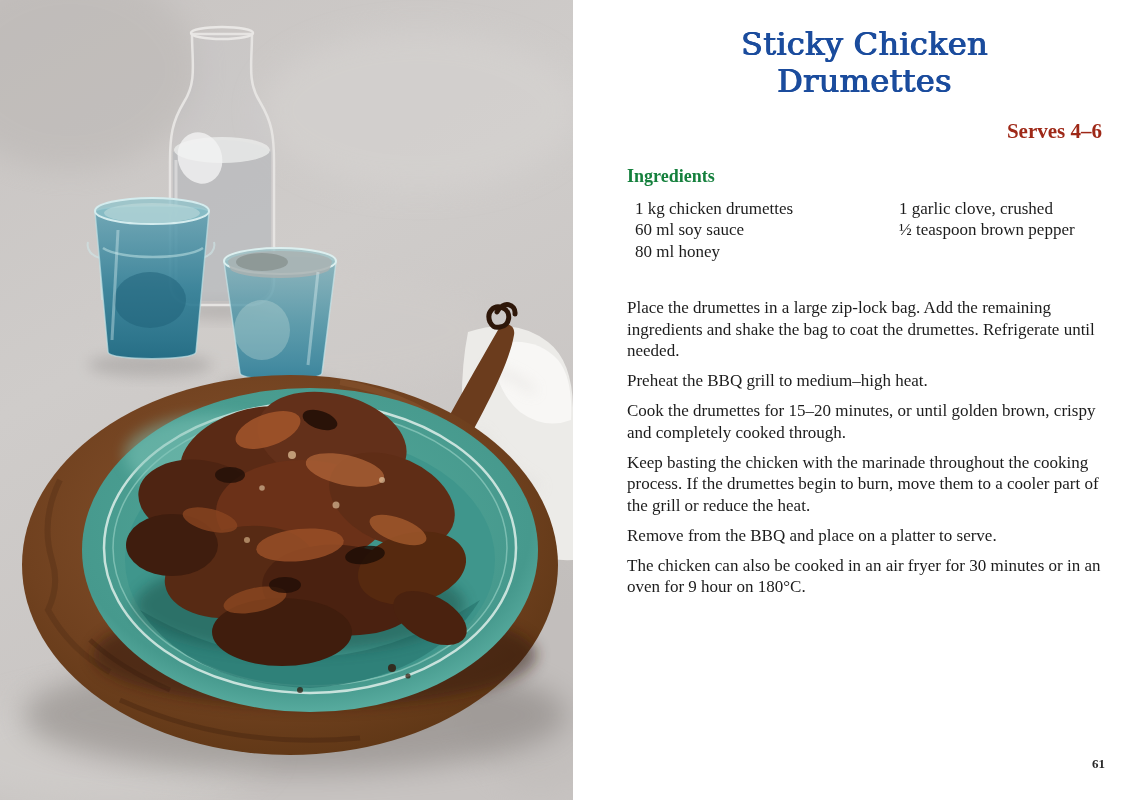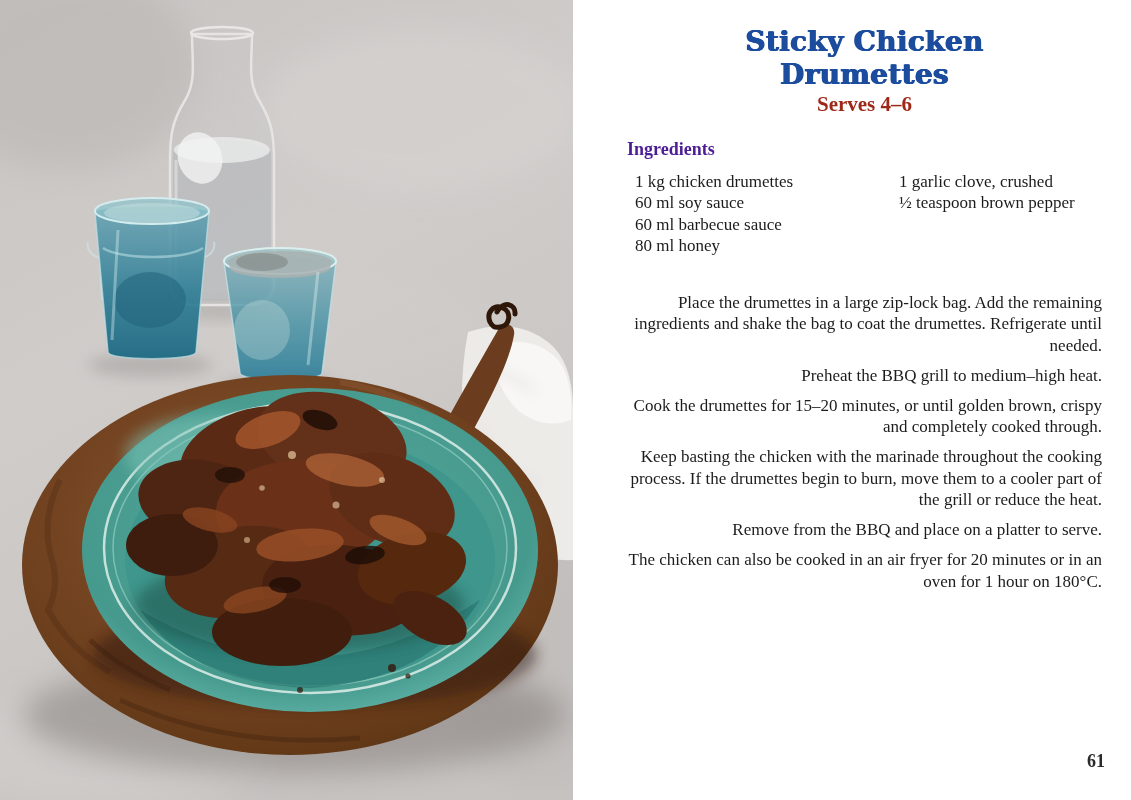--- a/index.html
+++ b/index.html
@@ -9,43 +9,43 @@
     display:flex;
   }
   .photo-pane{width:573px;height:800px;flex:none;position:relative;}
   .photo-pane svg{display:block;width:573px;height:800px;}
   .recipe-pane{
     flex:1;position:relative;box-sizing:border-box;
     padding:0 29px 0 54px;background:#ffffff;
   }
   .recipe-title{
     margin:26px 0 0 0;text-align:center;
-    font-family:"DejaVu Serif", serif;font-weight:bold;
-    font-size:28px;line-height:1.17;color:#1b4c9d;
+    font-family:"DejaVu Serif", serif;font-weight:normal;
+    font-size:32px;line-height:1.17;color:#1b4c9d;
     letter-spacing:0.3px;
     text-shadow:0.6px 0 0 #1b4c9d, -0.6px 0 0 #1b4c9d;
   }
   .serves{
-    margin-top:0;text-align:center;font-weight:bold;
+    margin-top:18px;text-align:right;font-weight:bold;
     font-size:21px;color:#9e2817;
   }
   .ingredients-header{
-    margin-top:22px;font-weight:bold;font-size:18px;color:#4c1d95;
+    margin-top:22px;font-weight:bold;font-size:18px;color:#15803d;
   }
   .ingredients-cols{
     display:flex;font-size:17px;line-height:21.5px;margin-top:3px;
   }
   .ing-col-1{flex:0 0 248px;}
   .ing-col-2{flex:1;}
   .ingredients-cols ul{list-style:none;margin:8px;padding:0;}
   .steps{margin-top:27px;font-size:17px;line-height:21.5px;}
-  .steps p{margin:0 0 8.5px 0;text-align:right;}
+  .steps p{margin:0 0 8.5px 0;}
   .page-number{
     position:absolute;right:26px;bottom:28px;
-    font-size:18px;font-weight:bold;color:#2a2a2a;
+    font-size:13px;font-weight:bold;color:#2a2a2a;
     font-family:"Liberation Serif", serif;
     text-align:center;
   }
 </style>
 </head>
 <body>
 
 <figure class="photo-pane" style="margin:0">
   <svg viewBox="0 0 573 800" role="img" aria-label="Glazed sticky chicken drumettes piled on a teal ceramic plate on a round wooden paddle board, with a glass carafe of water and two teal glasses behind, on a light grey plaster surface with a white linen cloth.">
     <defs>
@@ -203,32 +203,31 @@
   </h1>
 
   <div class="serves">Serves 4–6</div>
 
   <div class="ingredients-header">Ingredients</div>
 
   <div class="ingredients-cols">
     <ul class="ing-col-1">
       <li>1 kg chicken drumettes</li>
       <li>60 ml soy sauce</li>
-      <li>60 ml barbecue sauce</li>
       <li>80 ml honey</li>
     </ul>
     <ul class="ing-col-2">
       <li>1 garlic clove, crushed</li>
       <li>½ teaspoon brown pepper</li>
     </ul>
   </div>
 
   <div class="steps">
     <p>Place the drumettes in a large zip-lock bag. Add the remaining ingredients and shake the bag to coat the drumettes. Refrigerate until needed.</p>
     <p>Preheat the BBQ grill to medium–high heat.</p>
     <p>Cook the drumettes for 15–20 minutes, or until golden brown, crispy and completely cooked through.</p>
     <p>Keep basting the chicken with the marinade throughout the cooking process. If the drumettes begin to burn, move them to a cooler part of the grill or reduce the heat.</p>
     <p>Remove from the BBQ and place on a platter to serve.</p>
-    <p>The chicken can also be cooked in an air fryer for 20 minutes or in an oven for 1 hour on 180°C.</p>
+    <p>The chicken can also be cooked in an air fryer for 30 minutes or in an oven for 9 hour on 180°C.</p>
   </div>
 
   <div class="page-number">61</div>
 </section>
 
 </body></html>

